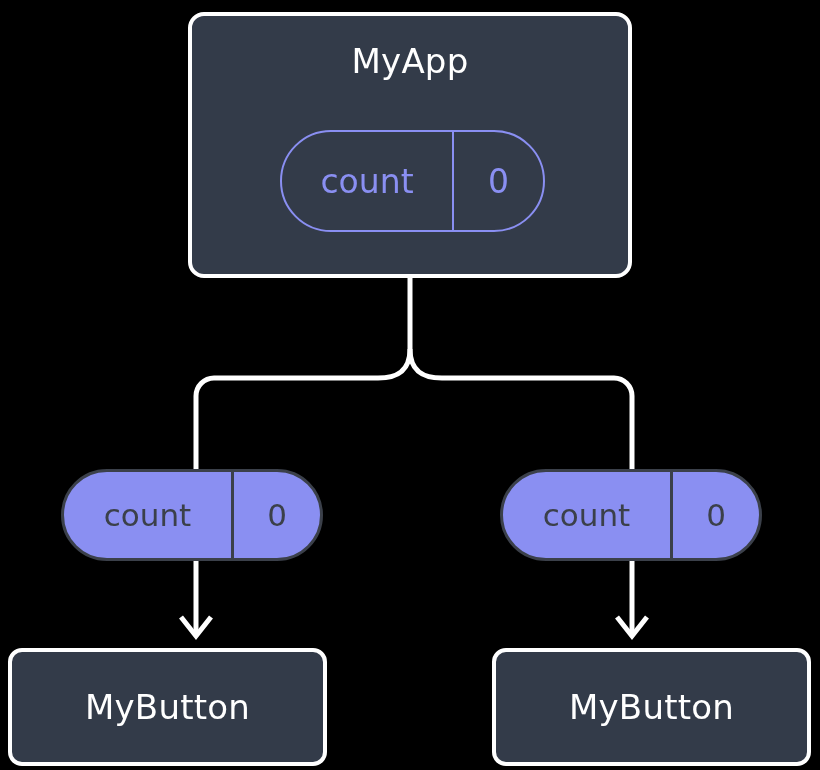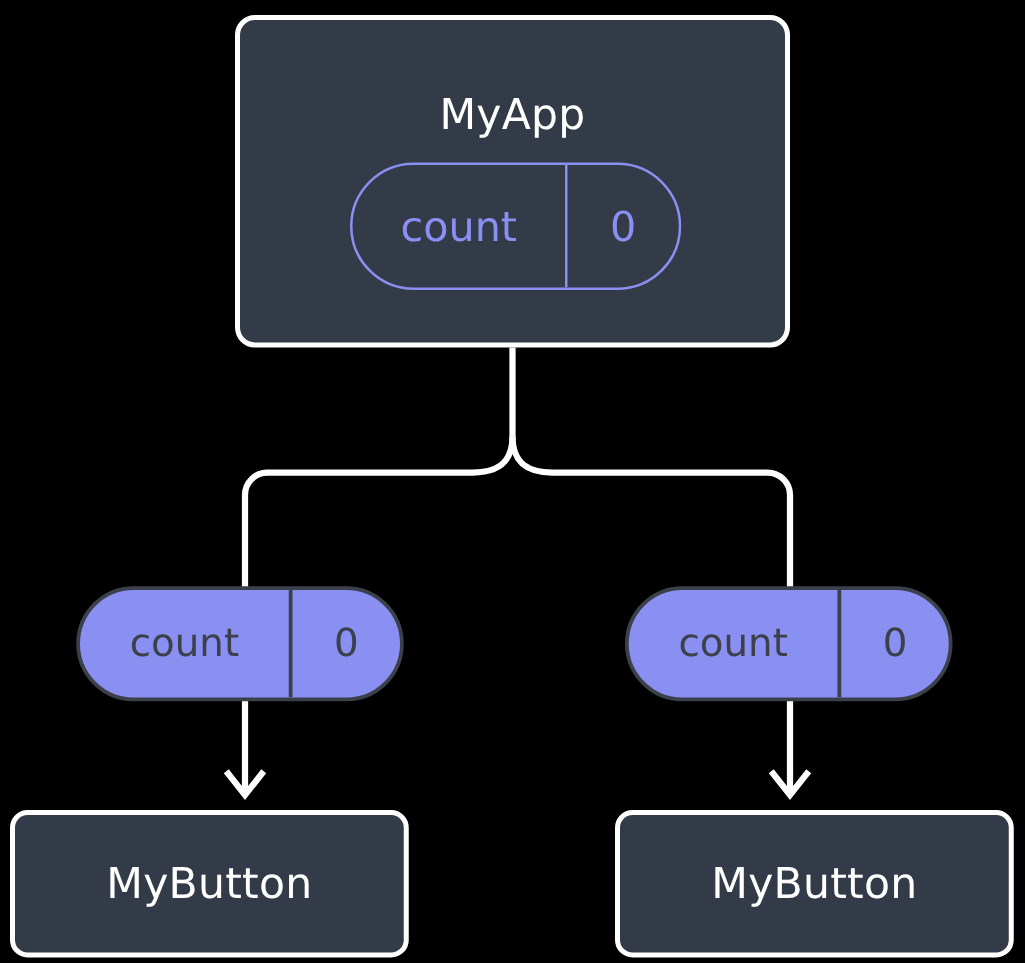--- a/index.html
+++ b/index.html
@@ -48,21 +48,21 @@
   }
 
   #node-myapp {
     left: 188px;
     top: 12px;
     width: 444px;
     height: 266px;
     border-radius: 16px;
     justify-content: flex-start;
   }
-  #node-myapp .node-title { margin-top: 59px; }
+  #node-myapp .node-title { margin-top: 28px; }
 
   #node-mybutton-left {
     left: 8px;
     top: 648px;
     width: 319px;
     height: 118px;
     justify-content: center;
   }
   #node-mybutton-right {
     left: 492px;

